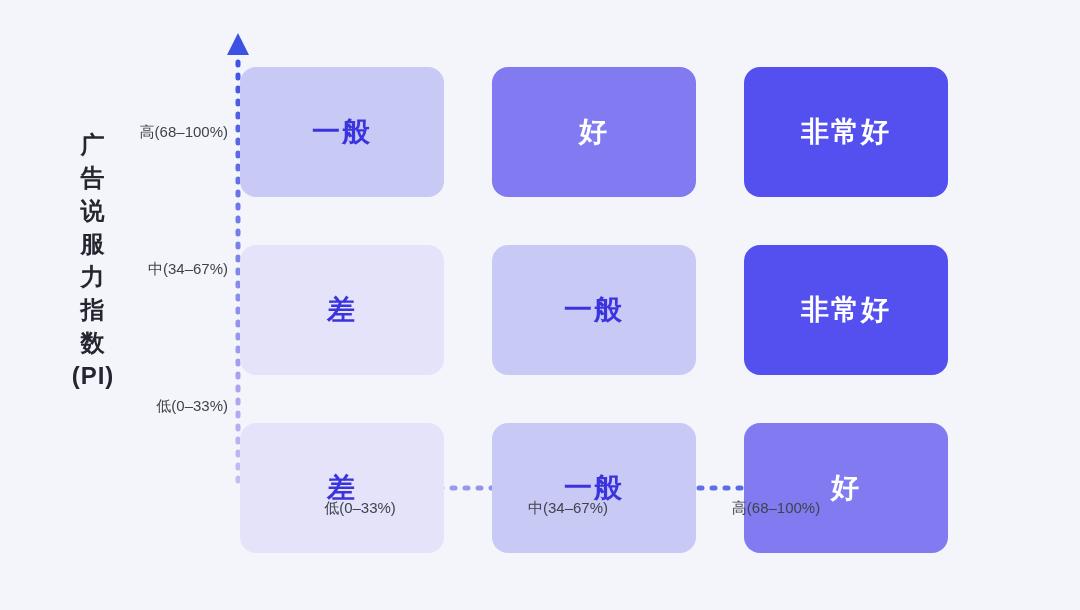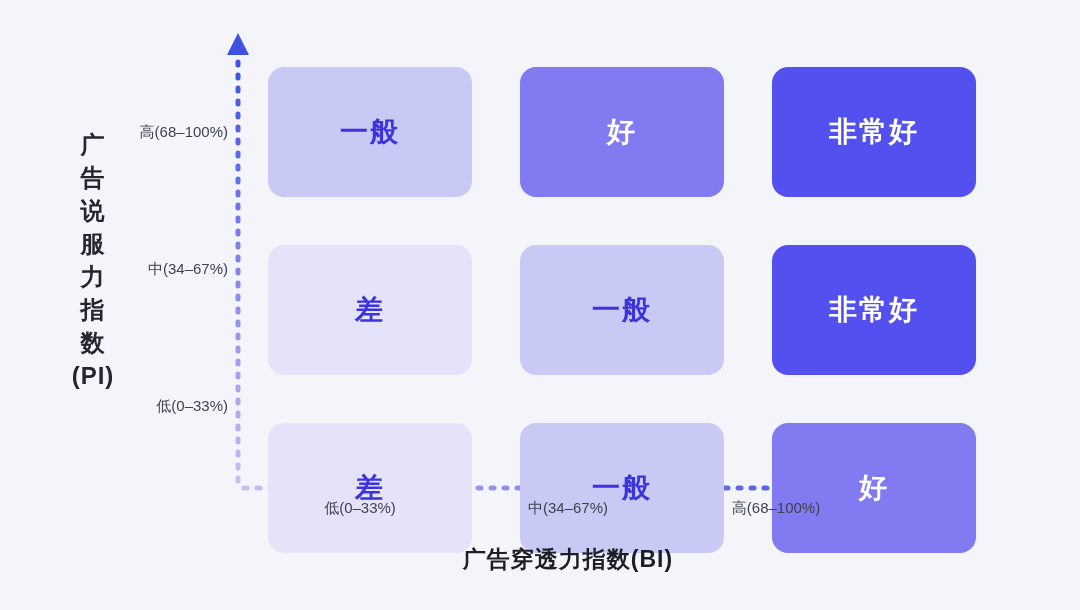--- a/index.html
+++ b/index.html
@@ -35,21 +35,21 @@
     row-gap: 7px;
   }
   .y-tick {
     display: flex; align-items: center; justify-content: flex-end;
     font-size: 15px; color: #3f434d;
   }
 
   
   .grid {
     position: absolute;
-    left: 268px; top: 67px; width: 624px; height: 356px;
+    left: 240px; top: 67px; width: 624px; height: 356px;
     display: grid;
     grid-template-columns: repeat(3, 204px);
     grid-template-rows: repeat(3, 130px);
     column-gap: 6px; row-gap: 7px; gap: 48px;
   }
   .cell {
     border-radius: 16px;
     display: flex; align-items: center; justify-content: center;
   }
   .cell-label {
@@ -145,15 +145,14 @@
         <span class="cell-label" style="color: rgb(255, 255, 255);">好</span>
       </div>
     </div>
 
   <div class="x-ticks" id="x-ticks">
       <div class="x-tick">低(0–33%)</div>
       <div class="x-tick">中(34–67%)</div>
       <div class="x-tick">高(68–100%)</div>
     </div>
 
-  <div class="x-title">广告穿透力指数(BI)</div>
 
 </div>
 
 </body></html>

